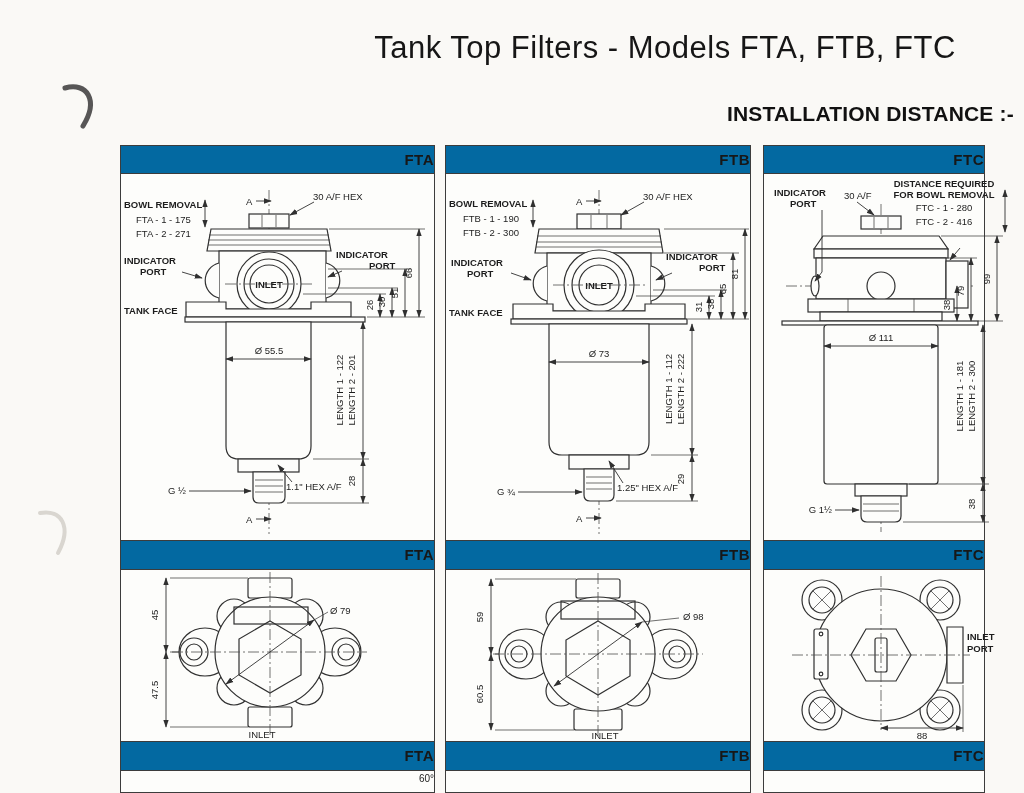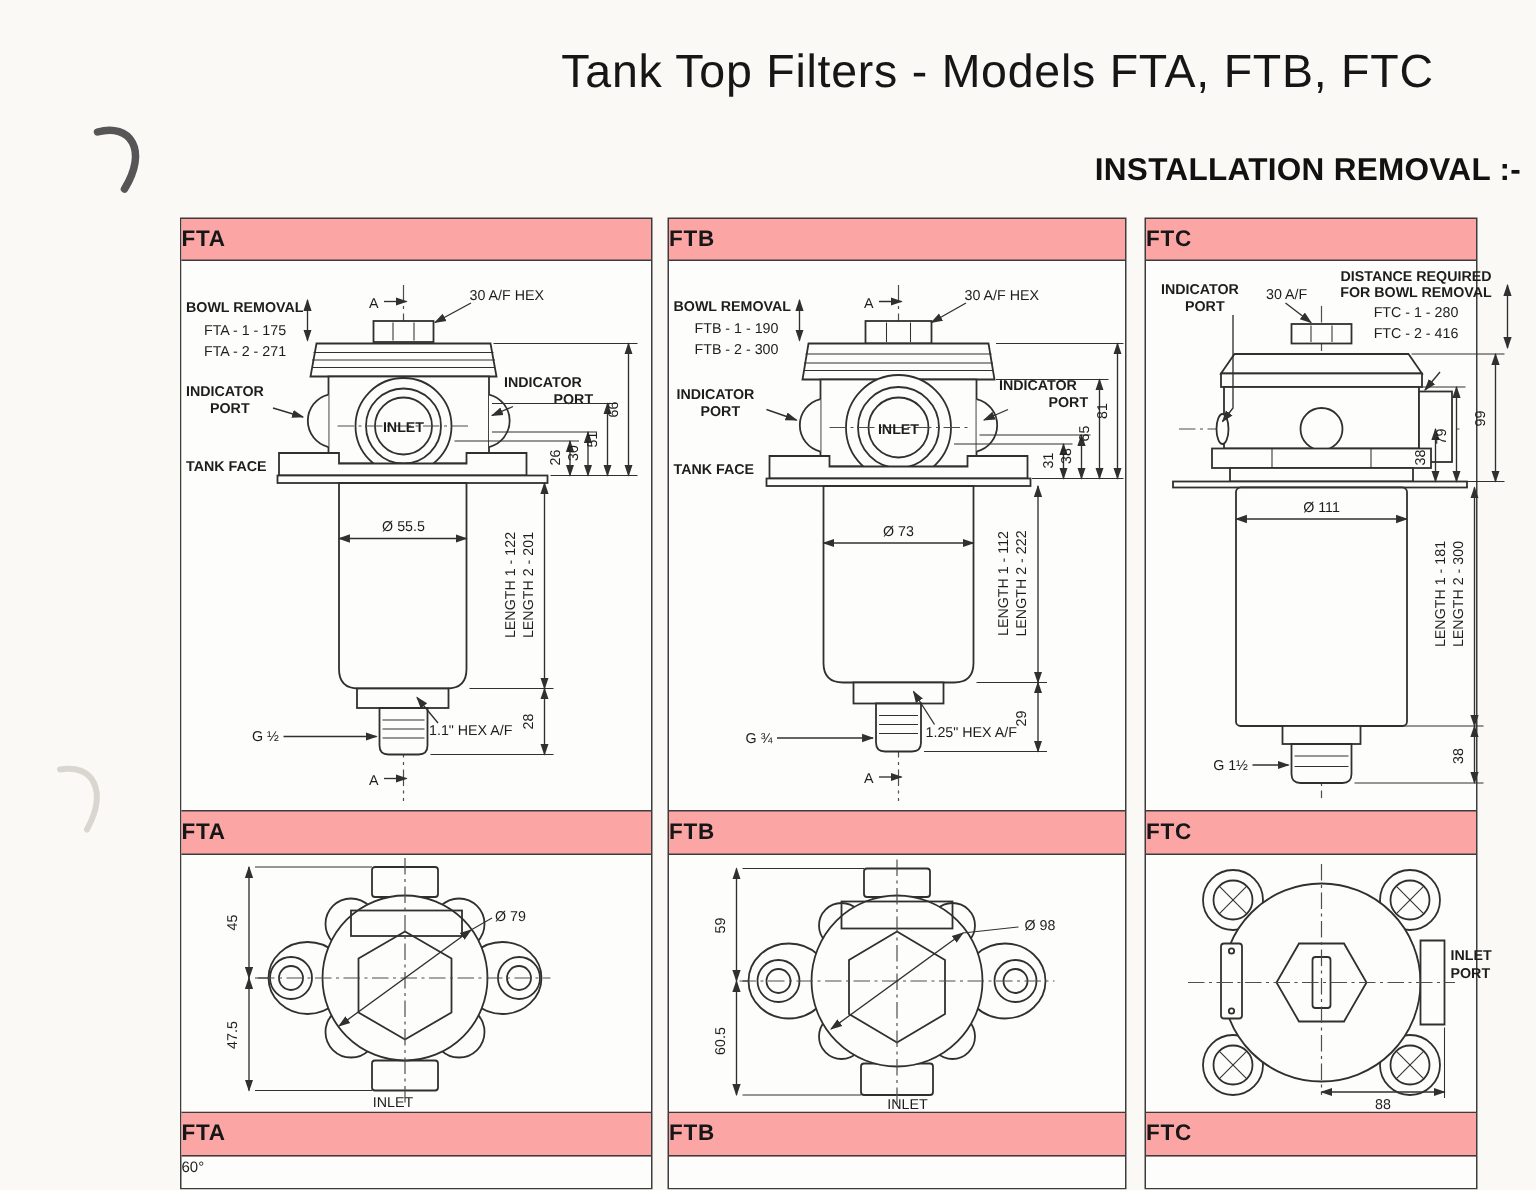--- a/index.html
+++ b/index.html
@@ -4,26 +4,26 @@
 <style>
   html,body{margin:0;padding:0;}
   body{width:1024px;height:793px;background:#faf9f6;font-family:"Liberation Sans",sans-serif;position:relative;overflow:hidden;color:#1c1c1c;}
   .page-title{position:absolute;left:300px;top:30px;width:730px;text-align:center;font-size:31px;font-weight:400;letter-spacing:.5px;color:#161616;}
   .subtitle{position:absolute;right:10px;top:102px;width:420px;text-align:right;font-size:21px;font-weight:700;letter-spacing:.2px;color:#111;}
   .punch{position:absolute;}
   .panel{position:absolute;top:145px;height:648px;border:1.5px solid #3c3c3c;background:#fdfdfb;box-sizing:border-box;}
   .p-fta{left:120px;width:315px;}
   .p-ftb{left:445px;width:306px;}
   .p-ftc{left:763px;width:222px;}
-  .phead{height:27px;line-height:27px;text-align:left;font-size:15px;font-weight:700;letter-spacing:.5px;background:#fca5a5;border-bottom:1.4px solid #3c3c3c;color:#171717;}
+  .phead{height:27px;line-height:27px;text-align:right;font-size:15px;font-weight:700;letter-spacing:.5px;background:#0369a1;border-bottom:1.4px solid #3c3c3c;color:#171717;}
   .phead.mid{border-top:1.4px solid #3c3c3c;height:28px;line-height:28px;}
   .draw{position:relative;background:#fdfdfb;}
   .d1{height:366px;}
   .d2{height:171px;}
-  .pbot{height:16px;text-align:left;font-size:10px;color:#222;padding-top:2px;}
+  .pbot{height:16px;text-align:right;font-size:10px;color:#222;padding-top:2px;}
   svg{display:block;margin:0 auto;font-family:"Liberation Sans",sans-serif;}
   .ln{fill:none;stroke:#303030;stroke-width:1.2;}
   .fw{fill:#fdfdfb;stroke:#303030;stroke-width:1.2;}
   .hl{stroke:#303030;stroke-width:.7;fill:none;}
   .cl{stroke:#4e4e4e;stroke-width:.8;fill:none;stroke-dasharray:11 3 2 3;}
   .ex{stroke:#303030;stroke-width:.7;fill:none;}
   .dim{stroke:#303030;stroke-width:.9;fill:none;marker-start:url(#ah);marker-end:url(#ah);}
   .ld{stroke:#303030;stroke-width:.9;fill:none;marker-end:url(#ah);}
   text{fill:#1d1d1d;}
   .lb{font-size:9.5px;font-weight:700;}
@@ -46,21 +46,21 @@
     <path d="M10,8 C32,2 44,20 28,46" stroke="#3a3a3a" stroke-width="5" fill="none" stroke-linecap="round" opacity="0.85"></path>
   </svg>
 </div>
 <div class="punch" style="left:28px;top:505px;">
   <svg width="50" height="60" viewBox="0 0 50 60">
     <path d="M12,8 C34,4 44,22 30,48" stroke="#d9d6d0" stroke-width="4" fill="none" stroke-linecap="round"></path>
   </svg>
 </div>
 
 <div class="page-title">Tank Top Filters - Models FTA, FTB, FTC</div>
-<div class="subtitle">INSTALLATION REMOVAL :-</div>
+<div class="subtitle">INSTALLATION DISTANCE :-</div>
 
 <section class="panel p-fta">
   <div class="phead">FTA</div>
   <div class="draw d1">
     <svg width="312" height="366" viewBox="0 0 312 366">
       <line class="cl" x1="147" y1="16" x2="147" y2="360"></line>
       <g>
         <rect class="fw" x="127" y="40" width="40" height="14"></rect>
         <line class="hl" x1="140" y1="41" x2="140" y2="53"></line>
           <line class="hl" x1="154" y1="41" x2="154" y2="53"></line>

